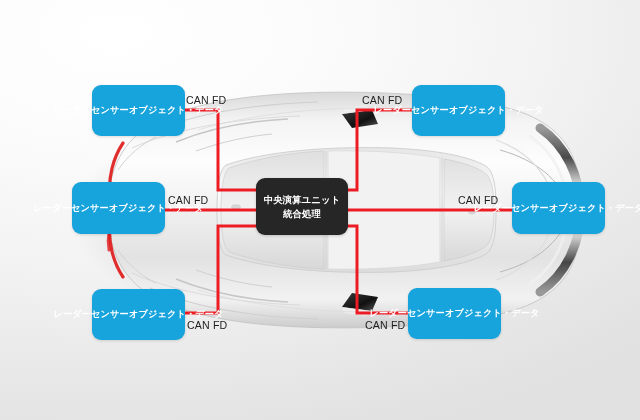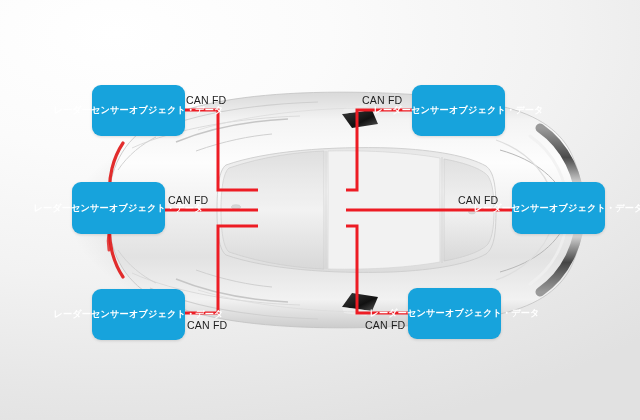--- a/index.html
+++ b/index.html
@@ -272,14 +272,18 @@
   <div class="node" id="node-rl">
     <span class="l1">レーダーセンサー</span>
     <span class="l2">オブジェクト・データ</span>
   </div>
 
   <div class="node" id="node-rr">
     <span class="l1">レーダーセンサー</span>
     <span class="l2">オブジェクト・データ</span>
   </div>
 
+  <div id="center-node">
+    <span class="l1">中央演算ユニット</span>
+    <span class="l2">統合処理</span>
+  </div>
 
 </div>
 
 </body></html>

